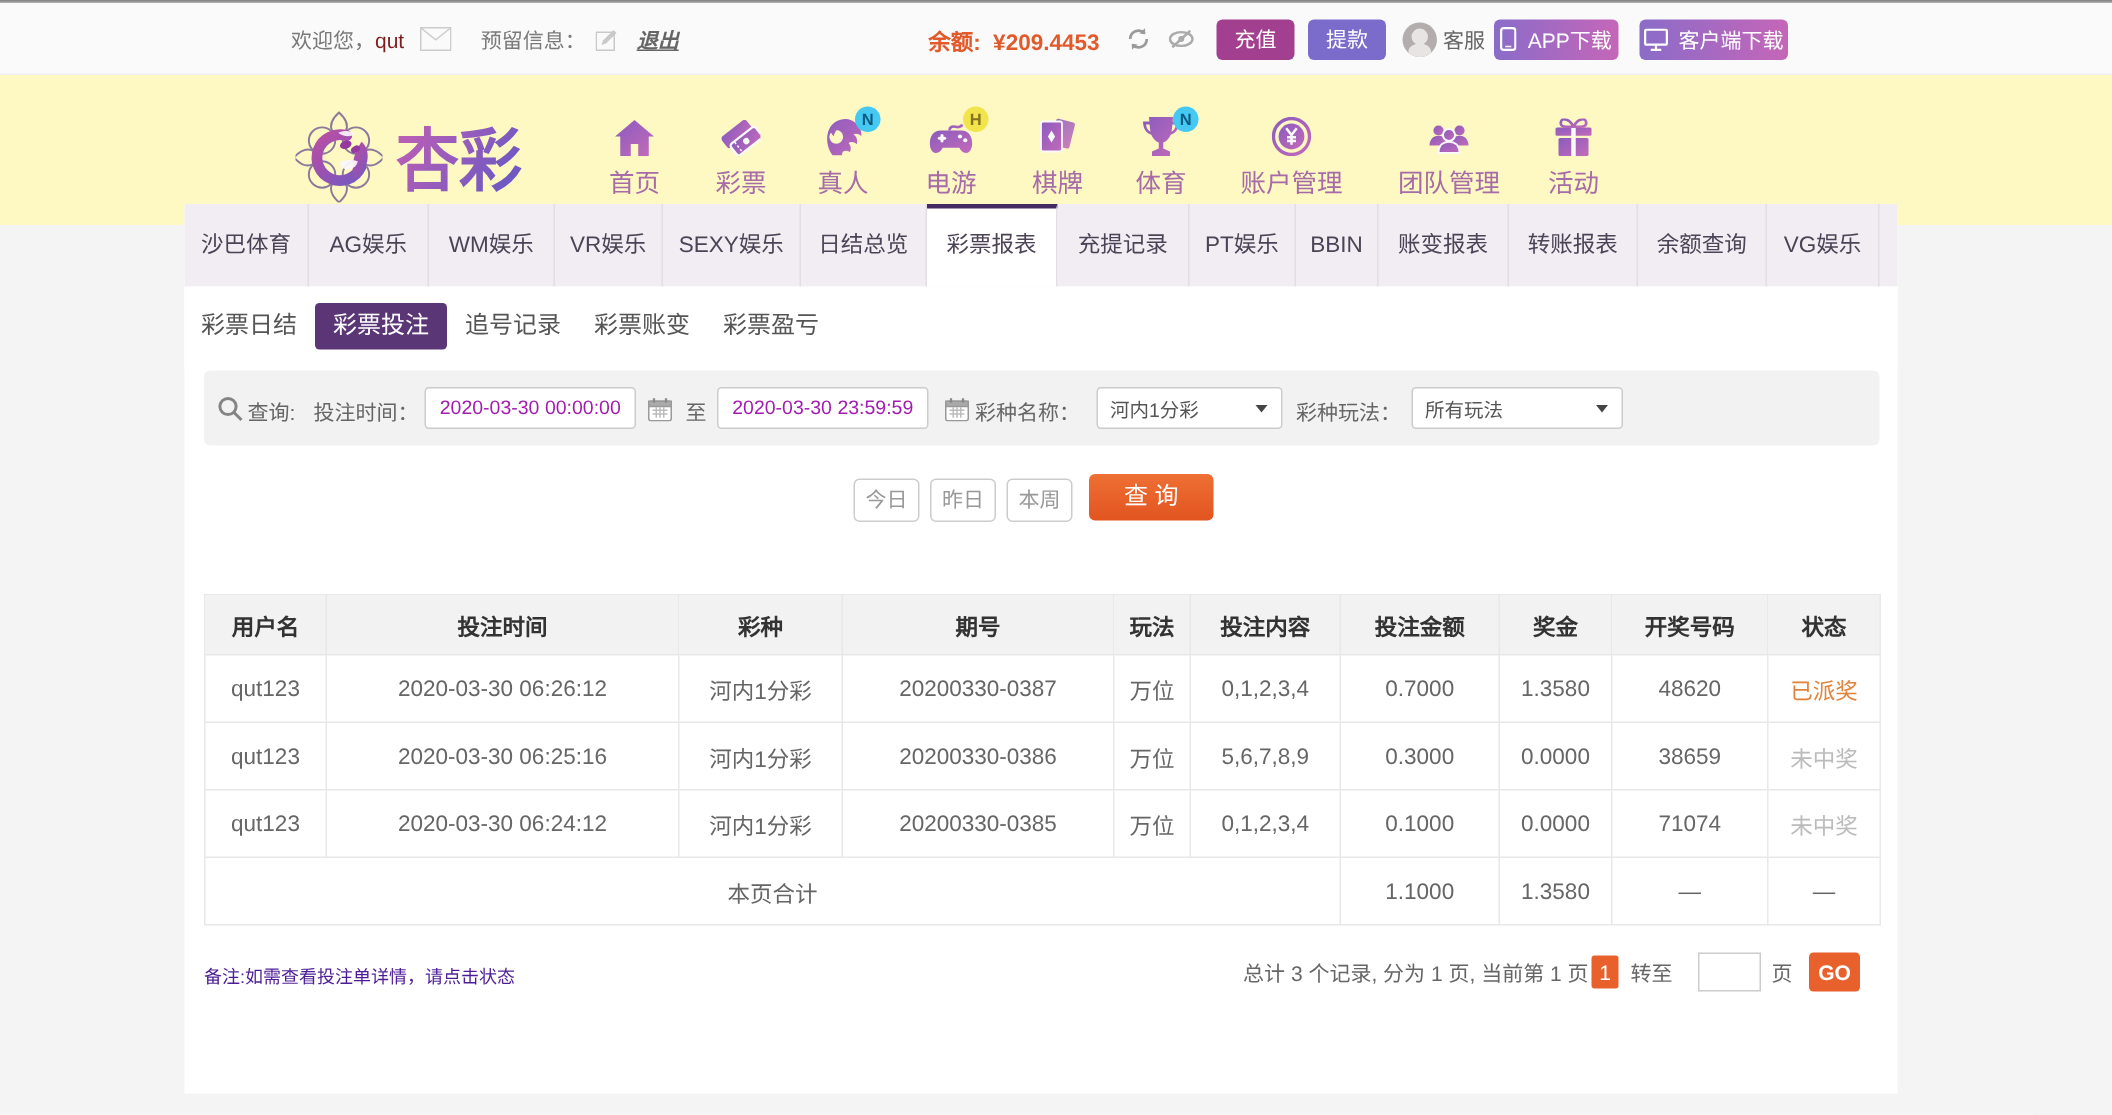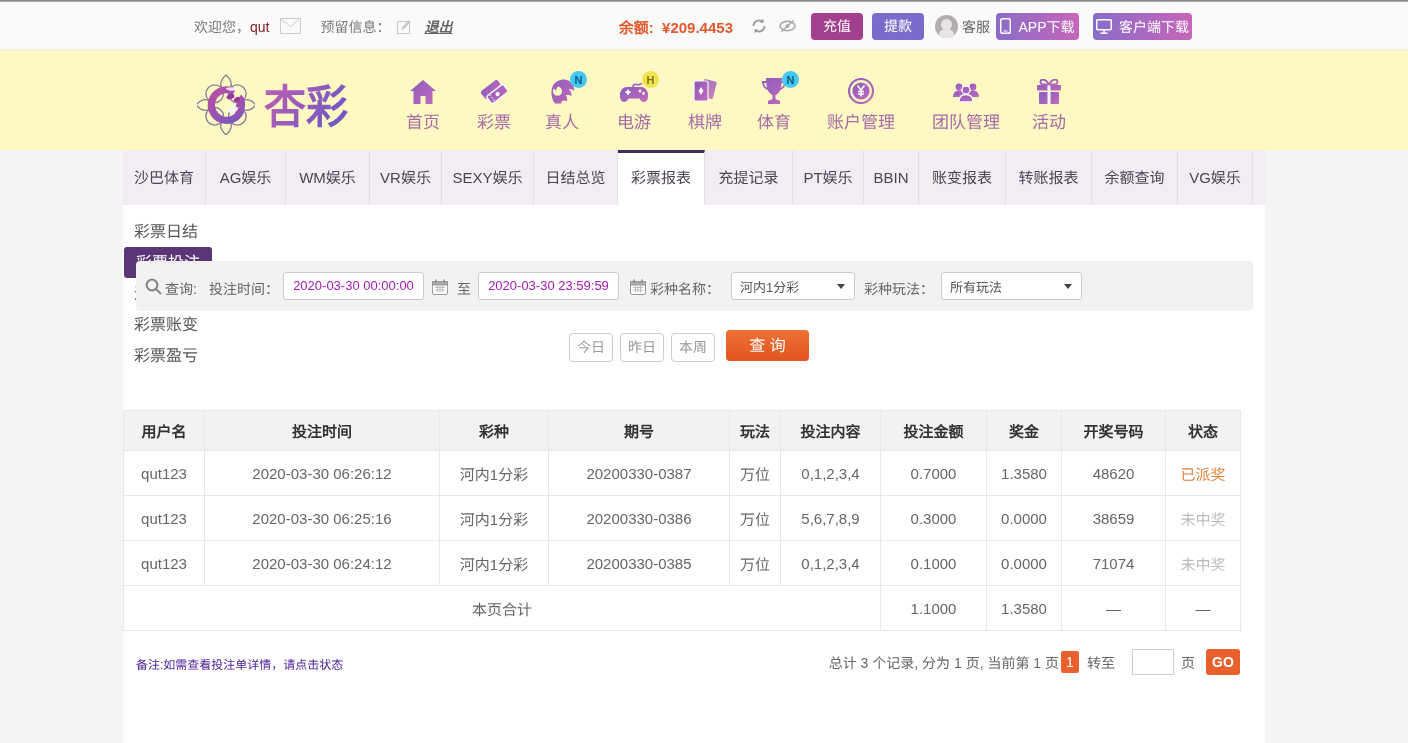--- a/index.html
+++ b/index.html
@@ -27,41 +27,41 @@
 .btn-grad svg { margin-right:7px; }
 
 .header { height:100px; background:#fef9c3; position:relative; }
 .logo { position:absolute; left:197px; top:20px; display:flex; }
 .nav-item { position:absolute; top:29px; width:110px; text-align:center; color:#a76ca8; font-size:17px; }
 .nav-item .nicon { height:25px; margin-bottom:4px; position:relative; display:flex; justify-content:center; align-items:flex-end; }
 .badge { position:absolute; top:-8px; left:50%; margin-left:8px; width:17px; height:17px; border-radius:50%; font-size:11px; font-weight:bold; display:flex; align-items:center; justify-content:center; font-family:"Liberation Sans",sans-serif; }
 .badge-n { background:#45c8f1; color:#0b5b80; }
 .badge-h { background:#f2e44c; color:#86731f; }
 
-.wrap { position:absolute; left:123px; top:150px; width:1142px; height:593px; background:#fff; }
+.wrap { position:absolute; left:123px; top:136px; width:1142px; height:593px; background:#fff; }
 .tabs { display:flex; background:#f1edf3; height:55px; }
 .tab { height:55px; line-height:55px; font-size:15px; color:#4d4356; border-right:1px solid #e3dee6; text-align:center; white-space:nowrap; }
 .tab.active { background:#fff; border-top:3px solid #432a60; line-height:50px; }
 
-.subnav { display:flex; align-items:flex-start; height:56px; padding-left:1px; padding-top:11px; background:#fff;flex-direction:column; }
+.subnav { display:flex; align-items:flex-start; height:56px; padding-left:1px; padding-top:11px; background:#fff; }
 .sub { font-size:16px; color:#555; padding:0 10px; height:31px; line-height:31px; margin-right:2px; }
 .sub.active { background:#5a3677; color:#fff; border-radius:3px; padding:0 12px; }
 
 .searchbox { margin-left:13px; width:1117px; background:#f2f2f2; border-radius:4px; height:50px; position:relative; font-size:14px; color:#666; }
 .searchbox > span { position:absolute; top:17px; }
 .searchbox .calsvg { position:absolute; top:18px; }
 .inp { width:141px; height:28px; border:1px solid #ccc; border-radius:3px; background:#fff; font-size:13px; color:#a21caf; text-align:center; line-height:26px; top:11px !important; }
 .sel { height:28px; border:1px solid #ccc; border-radius:3px; background:#fff; font-size:13px; color:#555; display:inline-flex; align-items:center; padding:0 8px; top:11px !important; }
 .sel .arr { position:absolute; right:9px; width:0; height:0; border-left:4px solid transparent; border-right:4px solid transparent; border-top:5px solid #444; }
 
 .btnrow { position:relative; height:31px; margin-top:19px; }
 .qbtn { position:absolute; border:1px solid #ccc; border-radius:4px; background:#fff; color:#999; font-size:14px; width:44px; height:29px; line-height:27px; text-align:center; top:3px; }
 .search-btn { position:absolute; left:603px; top:0; background:linear-gradient(#ee7034,#e25420); color:#fff; font-size:16px; width:83px; height:31px; line-height:31px; text-align:center; border-radius:4px; }
 
-table { border-collapse:collapse; width:1117px; margin-top:49px; font-size:15px; color:#666; table-layout:fixed; }
+table { border-collapse:collapse; width:1117px; margin-left:13px; margin-top:49px; font-size:15px; color:#666; table-layout:fixed; }
 th,td { border:1px solid #e8e8e8; text-align:center; overflow:hidden; }
 th { background:#f2f2f2; color:#333; font-size:15px; height:40px; font-weight:bold; }
 td { height:45px; }
 .st-win { color:#e0833c; }
 .st-lose { color:#bbb; }
 
 .foot { position:relative; margin:16px 12px 0 13px; height:30px; }
 .note { position:absolute; left:0; top:8px; color:#4c1d95; font-size:12px; }
 .pager { position:absolute; right:13px; top:0; display:flex; align-items:center; font-size:14px; color:#666; height:30px; }
 .pnum { background:#e8612c; color:#fff; width:18px; height:22px; line-height:22px; text-align:center; margin:0 4px 0 2px; font-size:14px; border-radius:2px; }

